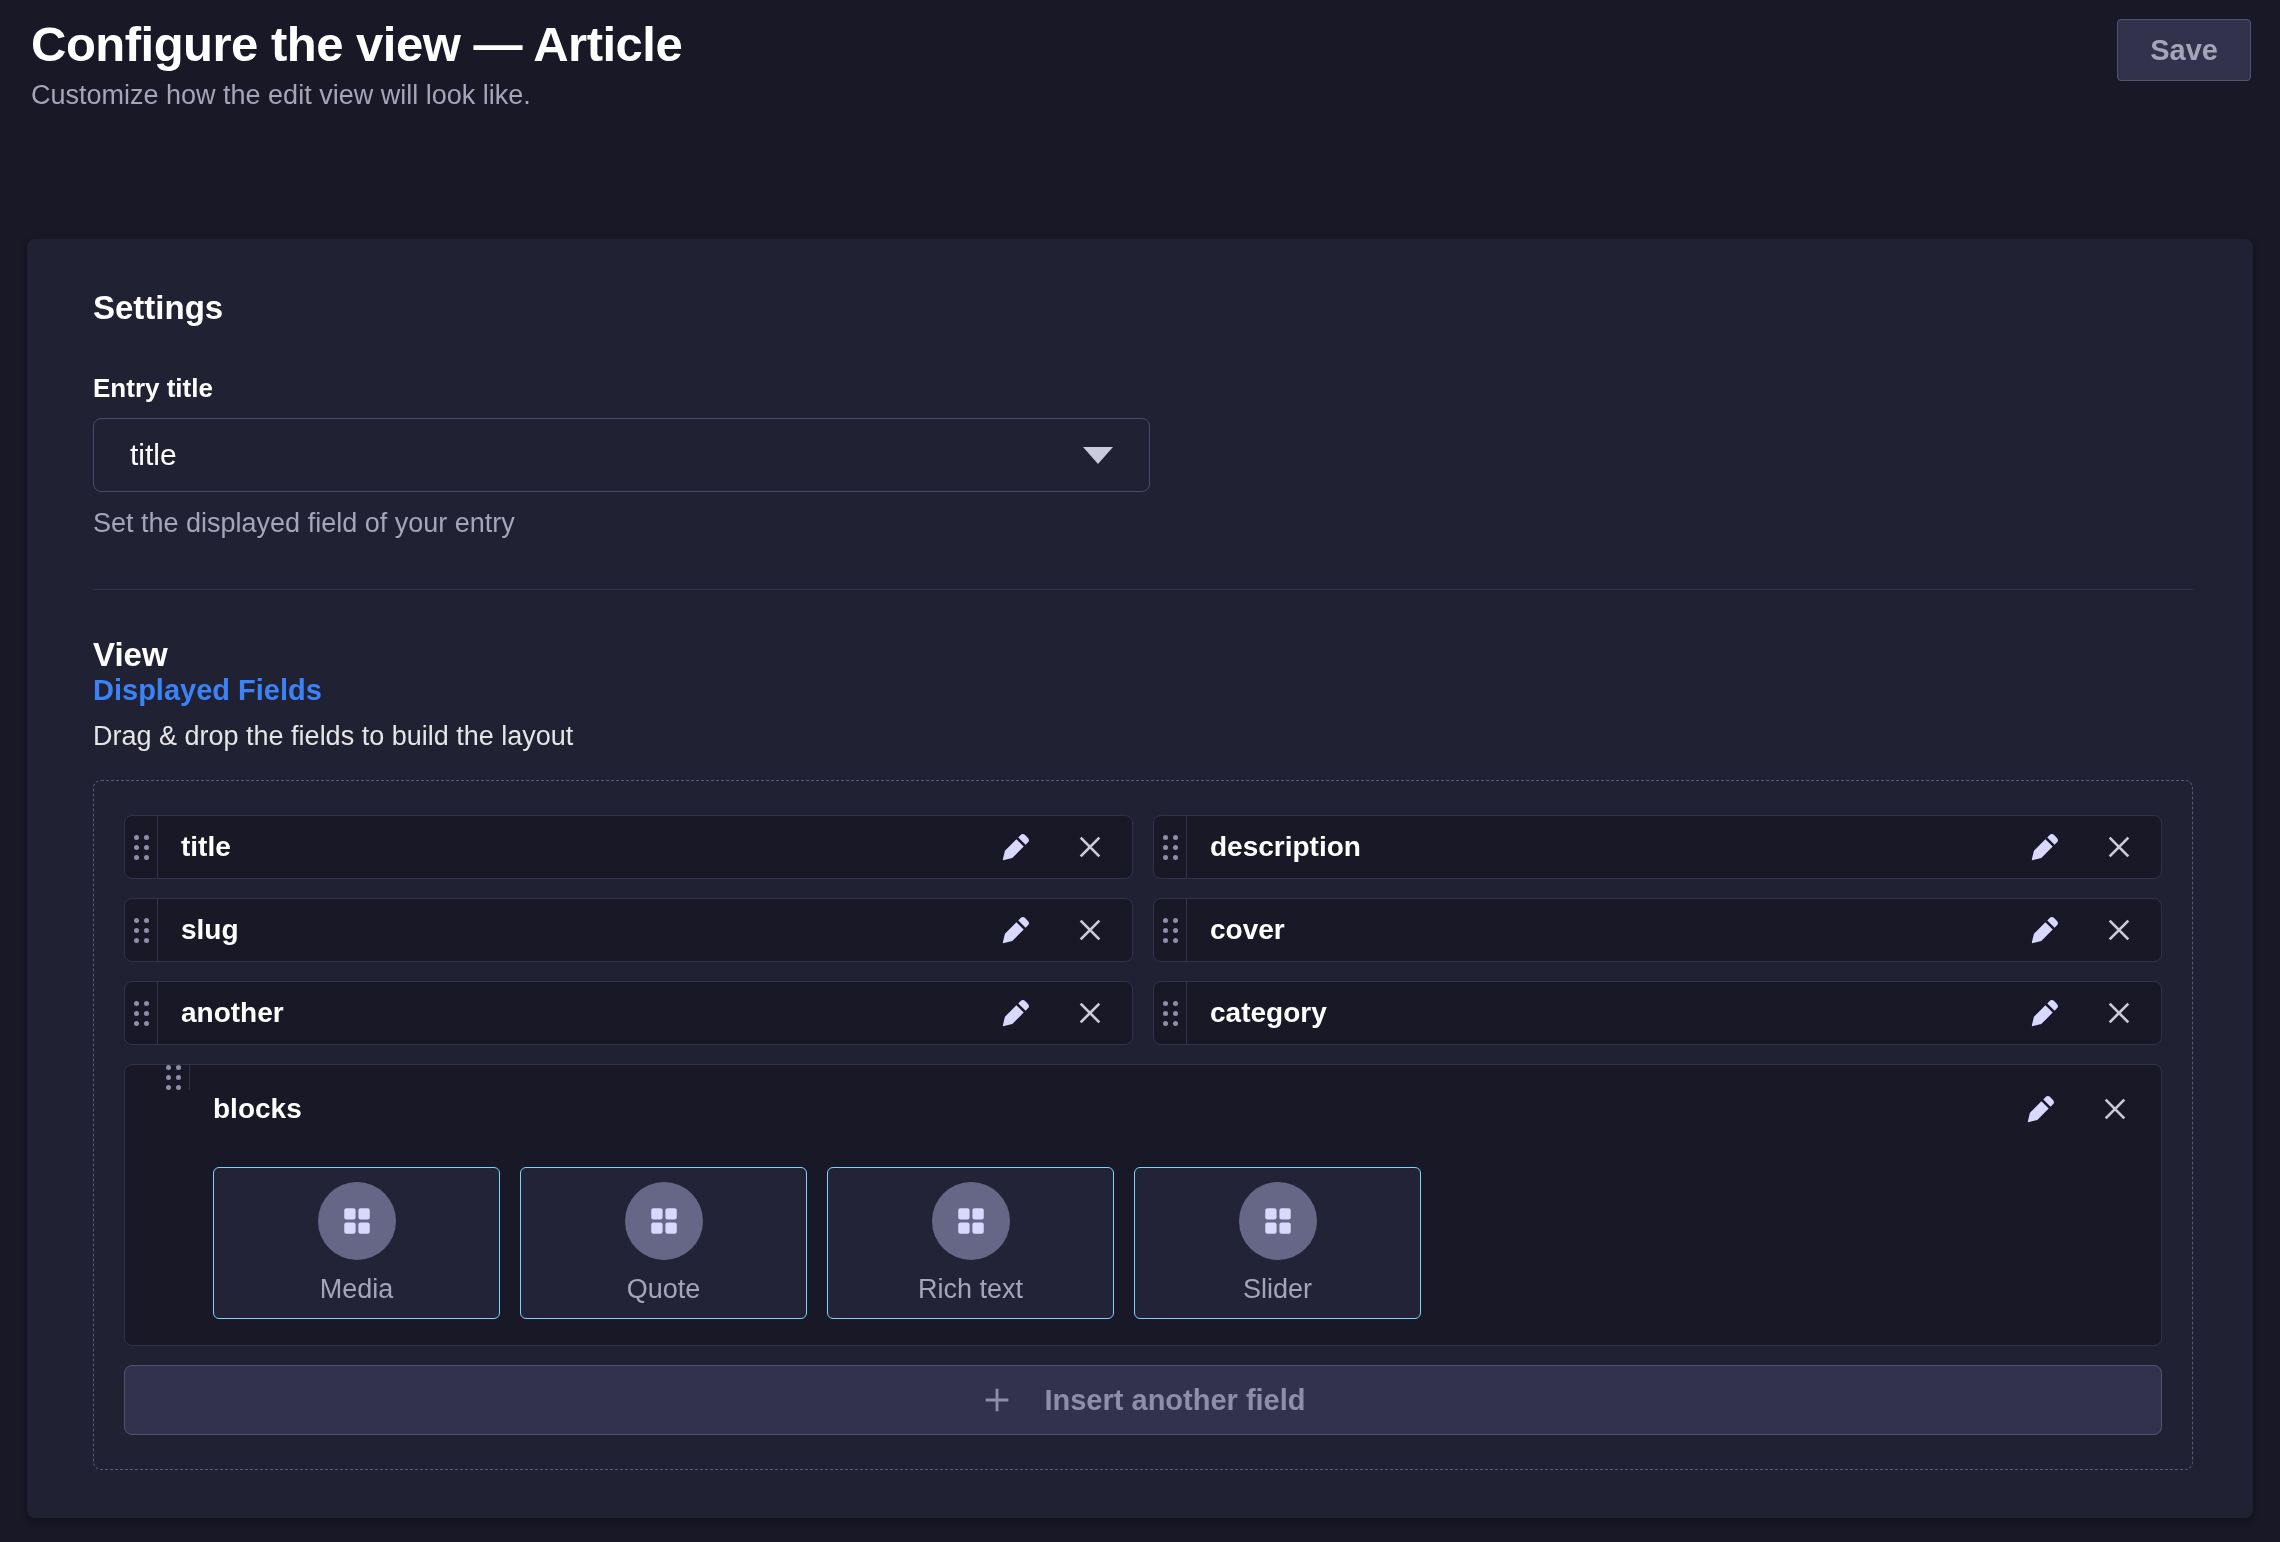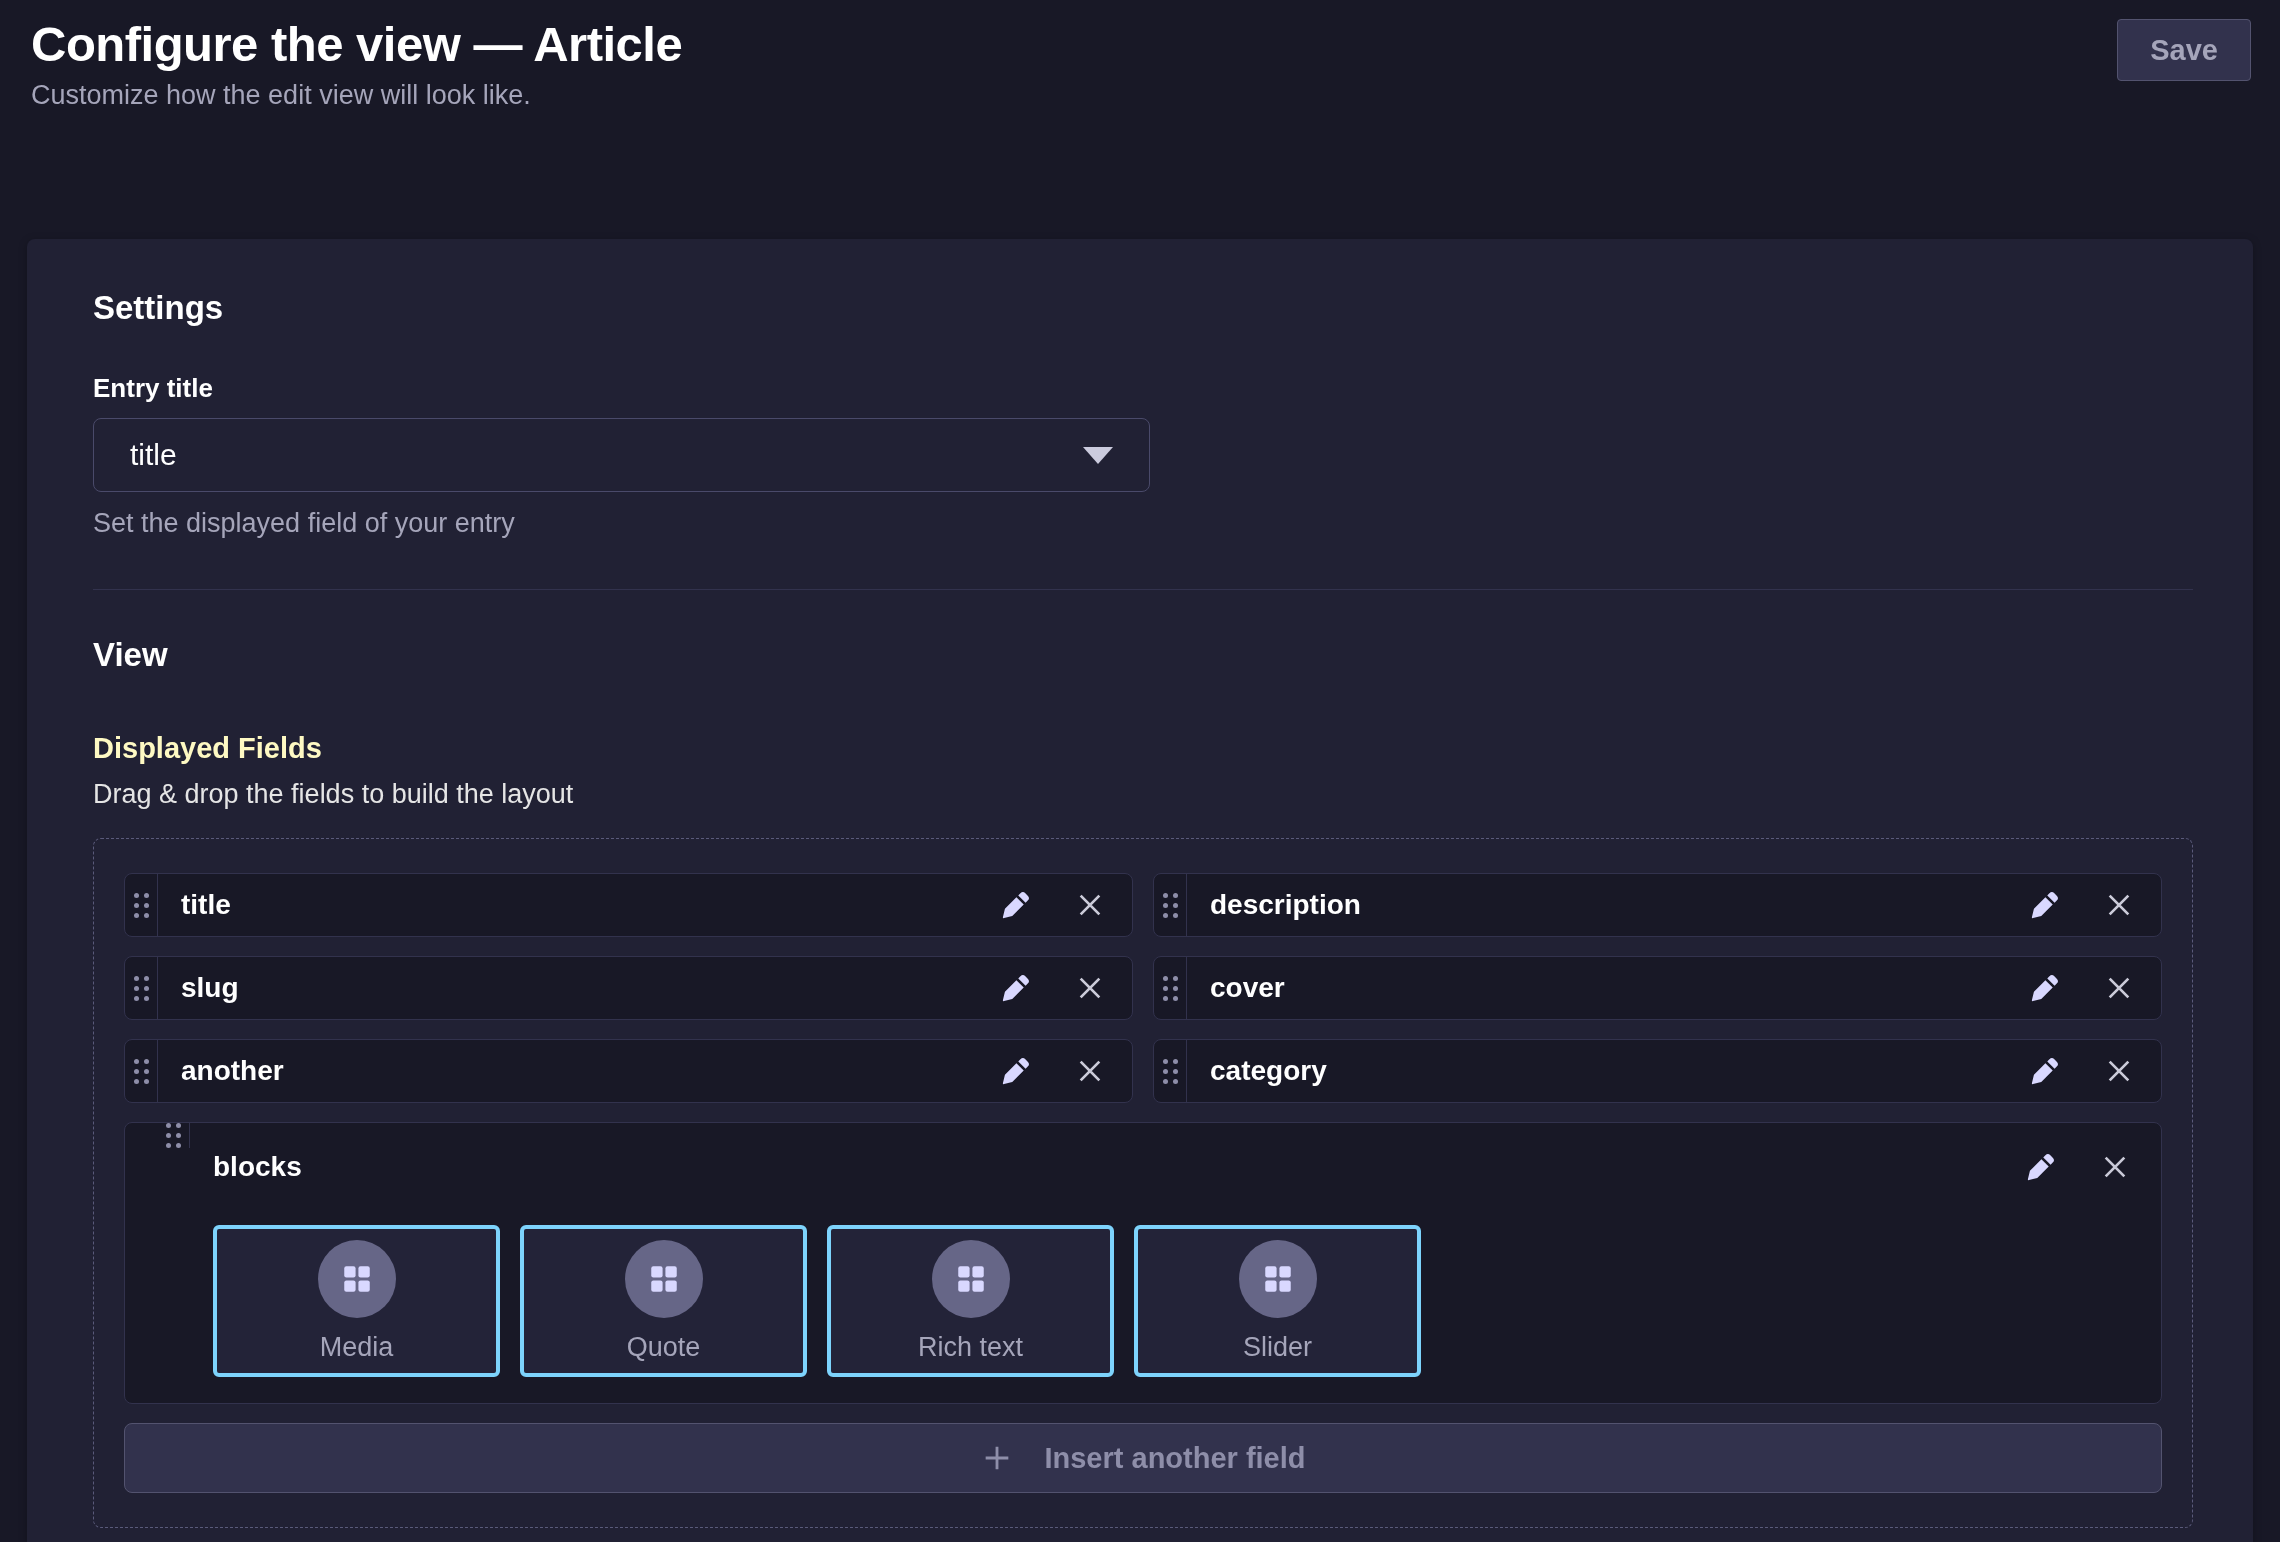--- a/index.html
+++ b/index.html
@@ -45,21 +45,21 @@
   .caret-down {
     width: 0; height: 0;
     border-left: 15px solid transparent; border-right: 15px solid transparent;
     border-top: 17px solid #cbcbde;
   }
   .field-hint { color: #a5a5ba; font-size: 27px; margin-top: 16px; }
 
   .divider { border: none; border-top: 1px solid #32324d; margin: 50px 0 46px 0; }
 
   
-  .displayed-fields-label { color: #fef9c3; font-size: 29px; font-weight: 700; margin-top: 58px; }
+  .displayed-fields-label { color: #3b82f6; font-size: 29px; font-weight: 700; }
   .displayed-fields-hint { color: #e5e5e5; font-size: 27px; margin-top: 14px; }
 
   .drop-zone {
     margin-top: 28px;
     border: 1px dashed #5a5a7a; border-radius: 8px;
     padding: 34px 30px;
   }
   .fields-grid { display: grid; grid-template-columns: 1fr 1fr; column-gap: 20px; row-gap: 19px; }
 
   .field-row {
@@ -85,21 +85,21 @@
     grid-column: 1 / -1; min-height: 270px; height: auto;
     display: flex; align-items: flex-start;
     background: #181826; border: 1px solid #32324d; border-radius: 8px; padding-left: 32px;
   }
   .blocks-content { flex: 1; padding: 24px 22px 26px 23px; display: flex; flex-direction: column; }
   .blocks-header { display: flex; align-items: center; justify-content: space-between; }
   .blocks-label { color: #ffffff; font-size: 28px; font-weight: 700; }
   .component-cards { display: flex; gap: 20px; margin-top: 38px; }
   .component-card {
     width: 287px; height: 152px;
-    background: #232338; border: 4px solid #7dd3fc; border-radius: 6px;
+    background: #232338; border: 1px solid #7dd3fc; border-radius: 6px;
     display: flex; flex-direction: column; align-items: center; justify-content: center;
     cursor: pointer; padding: 0; font-family: inherit;
   }
   .component-circle {
     width: 78px; height: 78px; border-radius: 50%;
     background: #666687; display: flex; align-items: center; justify-content: center;
   }
   .component-circle svg { width: 34px; height: 34px; }
   .component-label { color: #a5a5ba; font-size: 27px; margin-top: 14px; }
 

